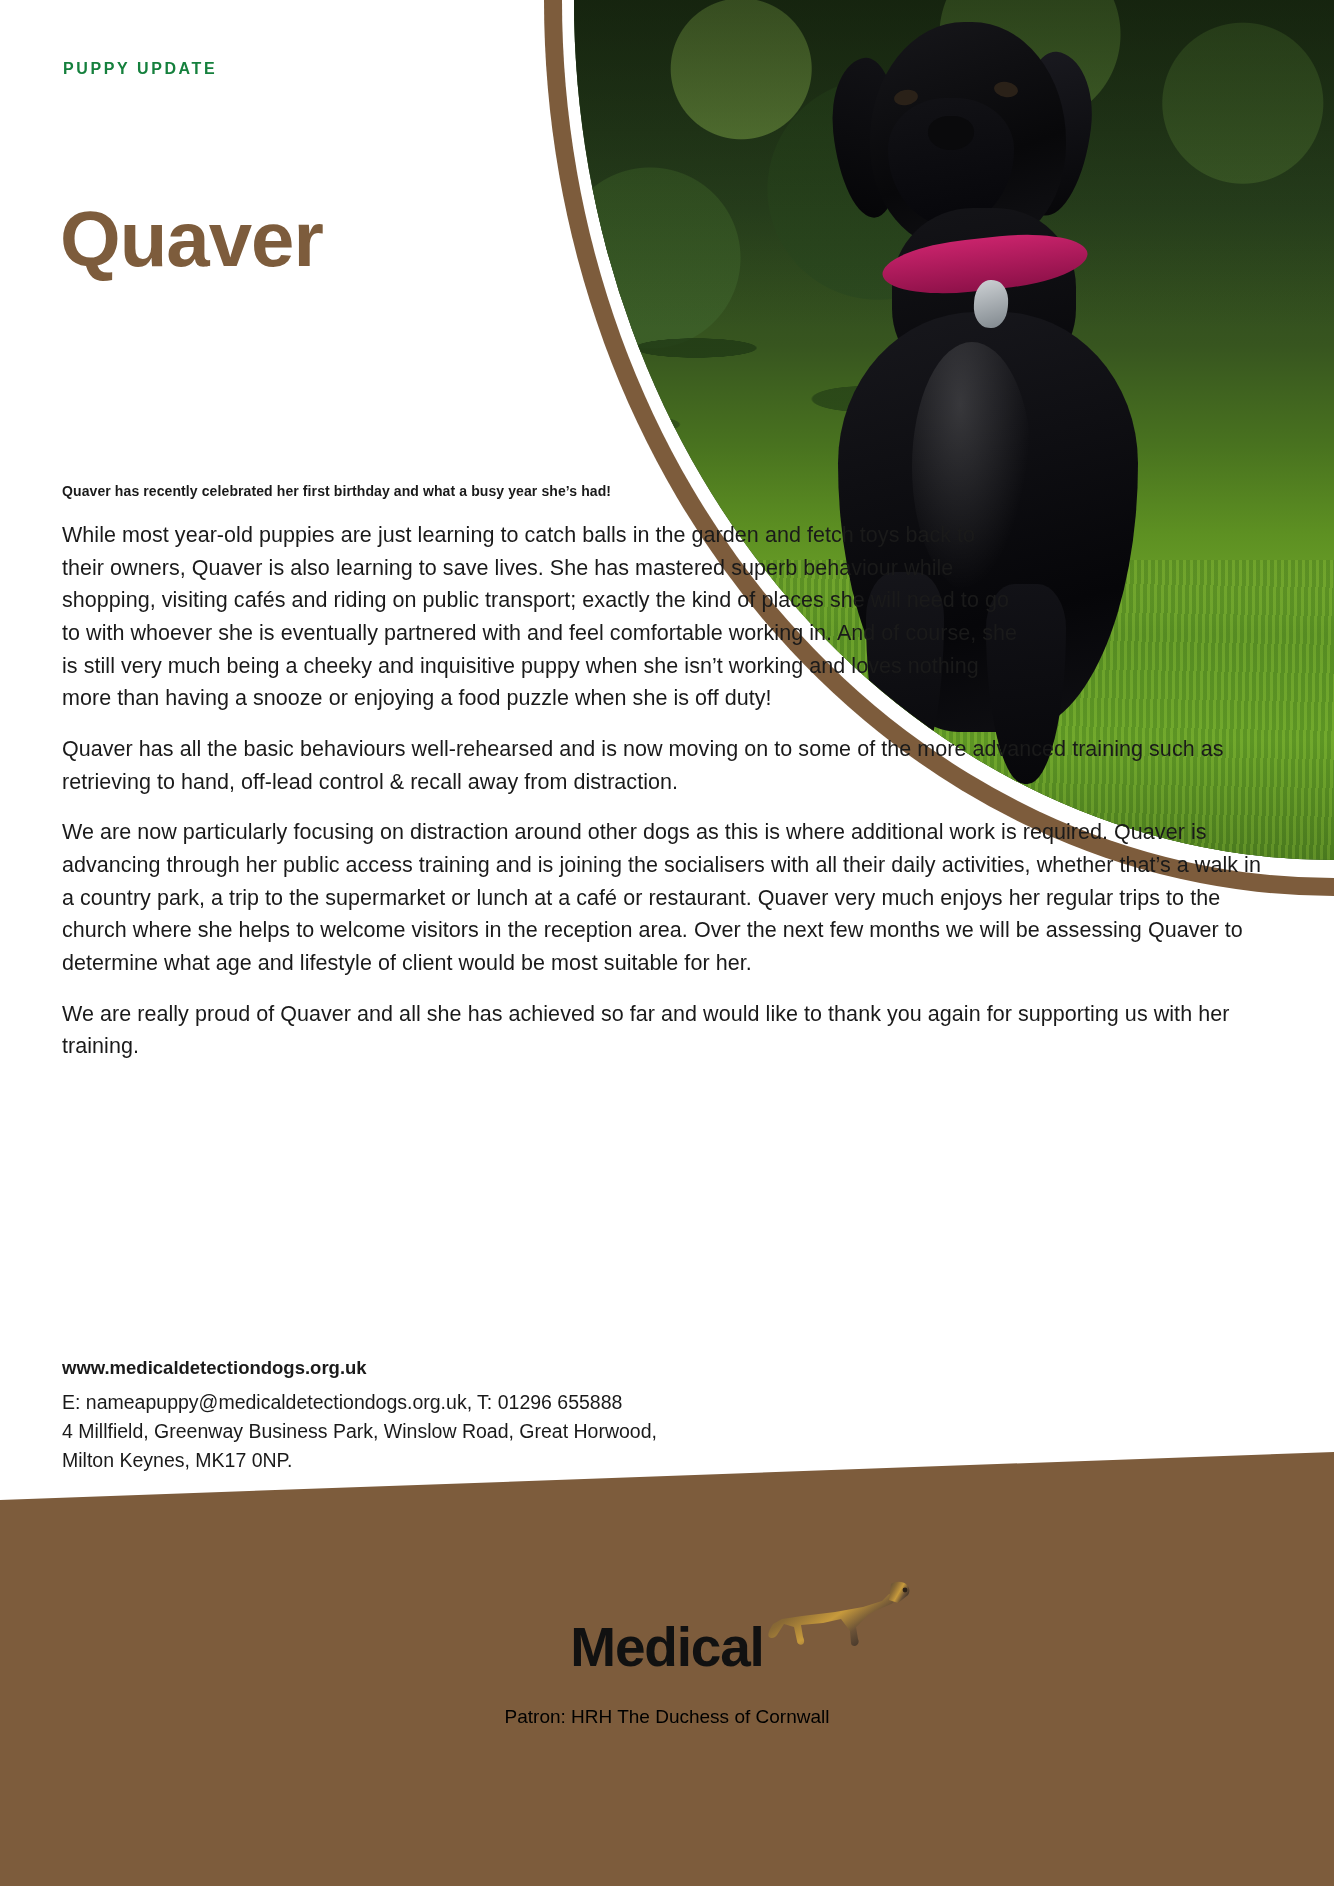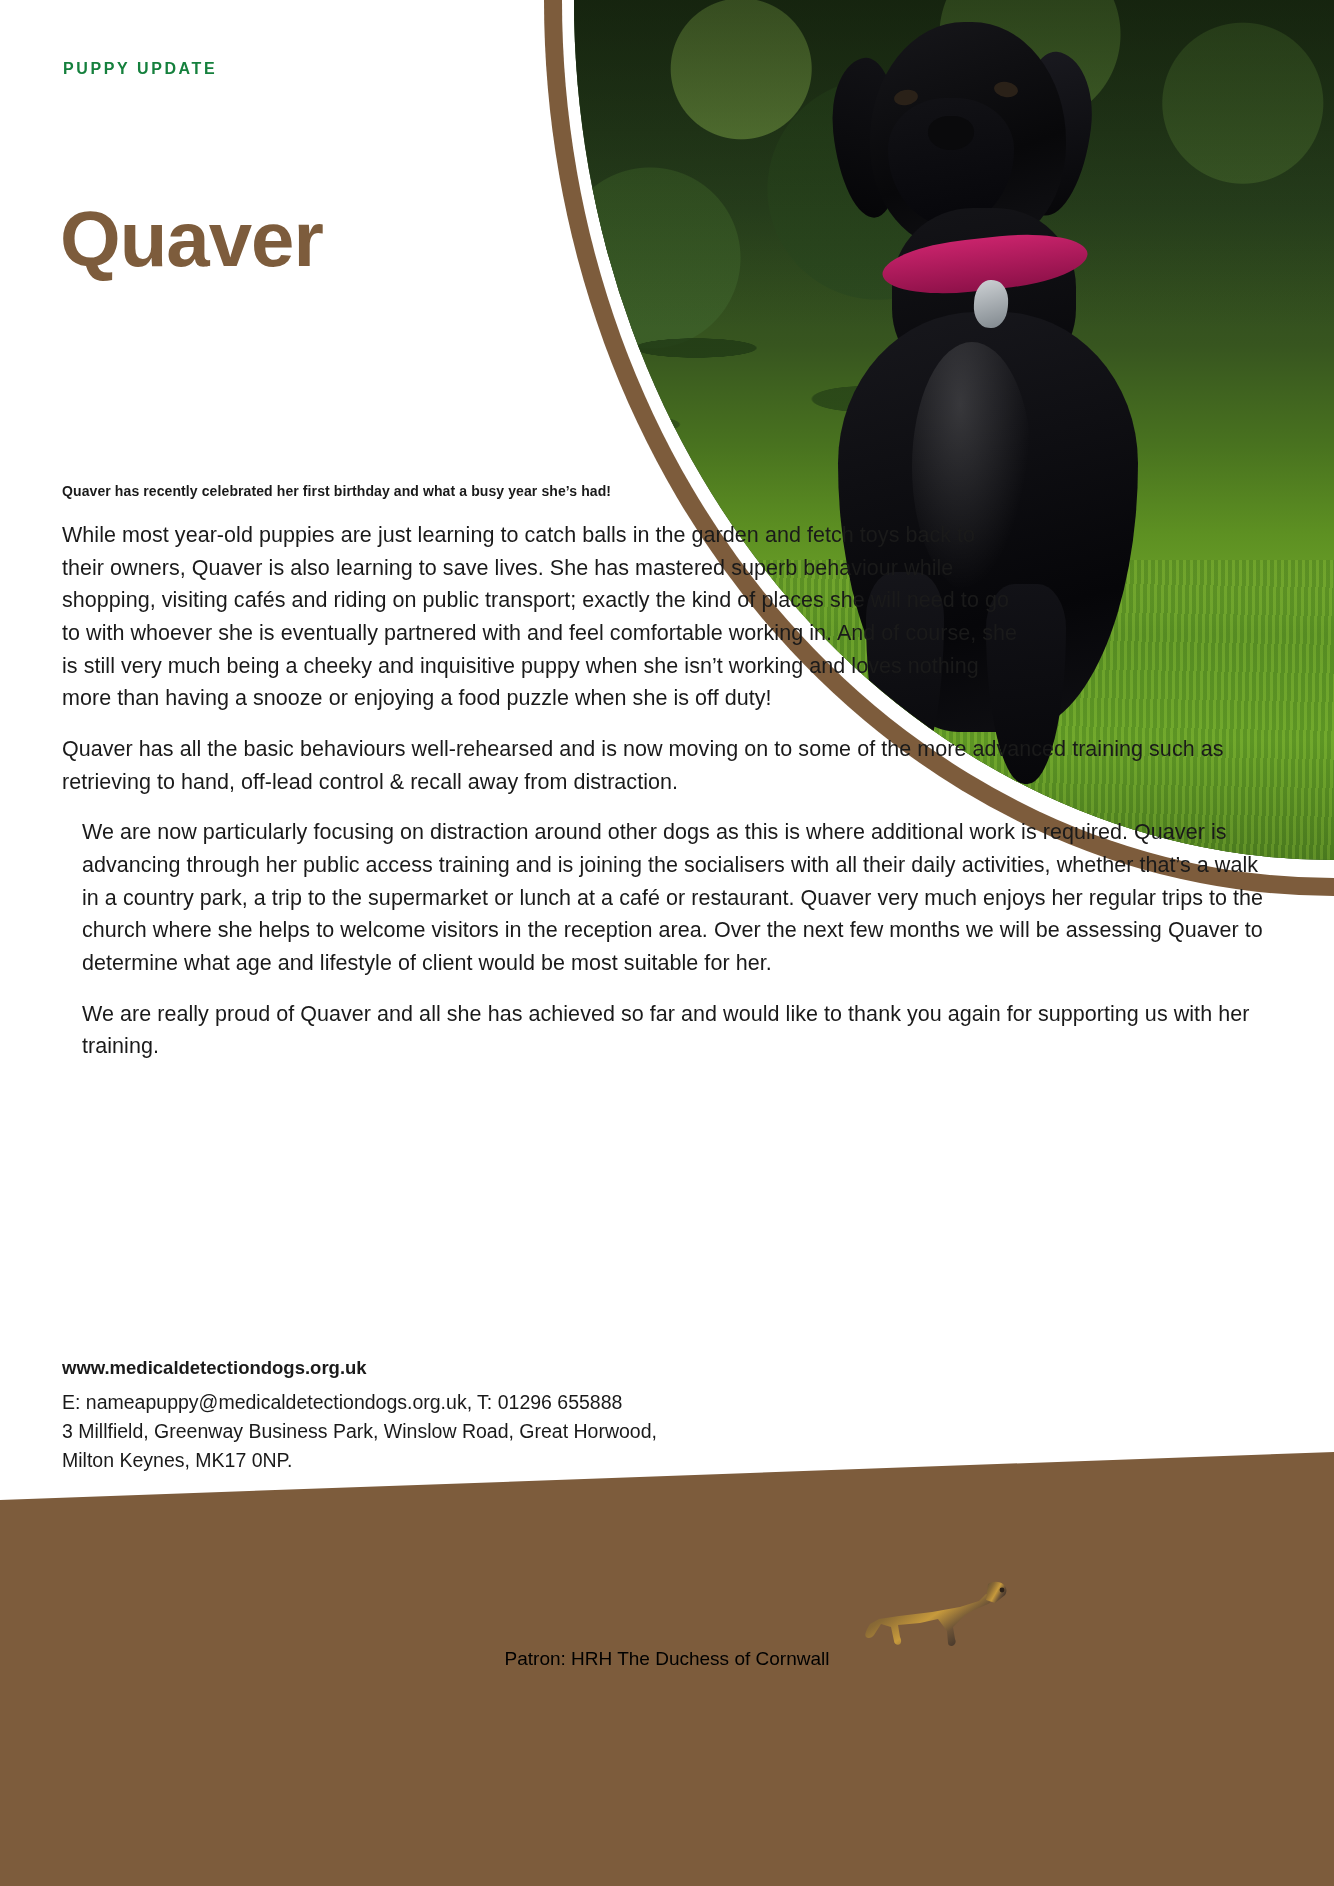--- a/index.html
+++ b/index.html
@@ -107,21 +107,21 @@
   .lead{
     font-size:14px; font-weight:bold; line-height:1.42;
     max-width:640px; margin-bottom:17px; letter-spacing:.1px;
   }
   p.body{
     font-size:21.5px; line-height:1.52; margin-bottom:18px; letter-spacing:.05px;
   }
   p.w1{ max-width:690px; }
   p.w2{ max-width:960px; }
   p.w3{ max-width:1190px; }
-  p.w4{ max-width:1215px;margin-left:20px; }
+  p.w4{ max-width:1215px; }
 
   .contact{ position:absolute; left:62px; top:1336px;margin-top:21px; }
   .contact .site{ font-size:18.5px; font-weight:bold; margin-bottom:9px; }
   .contact .line{ font-size:19.5px; line-height:1.48; }
 
   
   .logo{
     position:absolute; left:0; right:0; top:1618px;
     display:flex; flex-direction:column; align-items:center;
   }
@@ -166,21 +166,21 @@
   <div class="lead">Quaver has recently celebrated her first birthday and what a busy year she’s had!</div>
   <p class="body w2">While most year-old puppies are just learning to catch balls in the garden and fetch toys back to their owners, Quaver is also learning to save lives. She has mastered superb behaviour while shopping, visiting cafés and riding on public transport; exactly the kind of places she will need to go to with whoever she is eventually partnered with and feel comfortable working in. And of course, she is still very much being a cheeky and inquisitive puppy when she isn’t working and loves nothing more than having a snooze or enjoying a food puzzle when she is off duty!</p>
   <p class="body w3">Quaver has all the basic behaviours well-rehearsed and is now moving on to some of the more advanced training such as retrieving to hand, off-lead control &amp; recall away from distraction.</p>
   <p class="body w4">We are now particularly focusing on distraction around other dogs as this is where additional work is required. Quaver is advancing through her public access training and is joining the socialisers with all their daily activities, whether that’s a walk in a country park, a trip to the supermarket or lunch at a café or restaurant. Quaver very much enjoys her regular trips to the church where she helps to welcome visitors in the reception area. Over the next few months we will be assessing Quaver to determine what age and lifestyle of client would be most suitable for her.</p>
   <p class="body w4">We are really proud of Quaver and all she has achieved so far and would like to thank you again for supporting us with her training.</p>
 </div>
 
 <div class="contact">
   <div class="site">www.medicaldetectiondogs.org.uk</div>
   <div class="line">E: nameapuppy@medicaldetectiondogs.org.uk, T: 01296 655888</div>
-  <div class="line">3 Millfield, Greenway Business Park, Winslow Road, Great Horwood,</div>
+  <div class="line">4 Millfield, Greenway Business Park, Winslow Road, Great Horwood,</div>
   <div class="line">Milton Keynes, MK17 0NP.</div>
 </div>
 
 <div class="footer-band"></div>
 
 <div class="logo">
   <div class="logo-rows">
     <svg class="logo-dog" viewBox="0 0 170 80" aria-hidden="true">
       <defs>
         <linearGradient id="dogGrad" x1="0" y1="0" x2="1" y2="0.6">
@@ -188,15 +188,16 @@
           <stop offset="32%" stop-color="#8a6a35"></stop>
           <stop offset="58%" stop-color="#c79a3c"></stop>
           <stop offset="80%" stop-color="#6b5237"></stop>
           <stop offset="100%" stop-color="#3f3228"></stop>
         </linearGradient>
       </defs>
       <path fill="url(#dogGrad)" d="M8 54c-3 5-6 10-4 13 2 2 6 1 8-2l7-11 10 3 3 14c0 3 4 5 6 3 2-2 1-5 0-7l-2-12 22-2 18-4 9 12 1 12c0 3 4 4 6 2 2-2 2-4 1-6l-2-12 12-12 9-5 14-6c4-2 6-6 4-9-2-2-5-2-7 0l-6 6-19 6-28 5-33 4-20 3z"></path>
       <path fill="url(#dogGrad)" d="M126 14c5-3 12-3 16 1 3 3 3 7 1 10l-10 8-9-3z"></path>
       <circle cx="140" cy="20" r="2.4" fill="#2b2118"></circle>
     </svg>
+    <div class="logo-line">Medical</div>
   </div>
   <div class="patron">Patron: HRH The Duchess of Cornwall</div>
 </div>
 
 </body></html>

